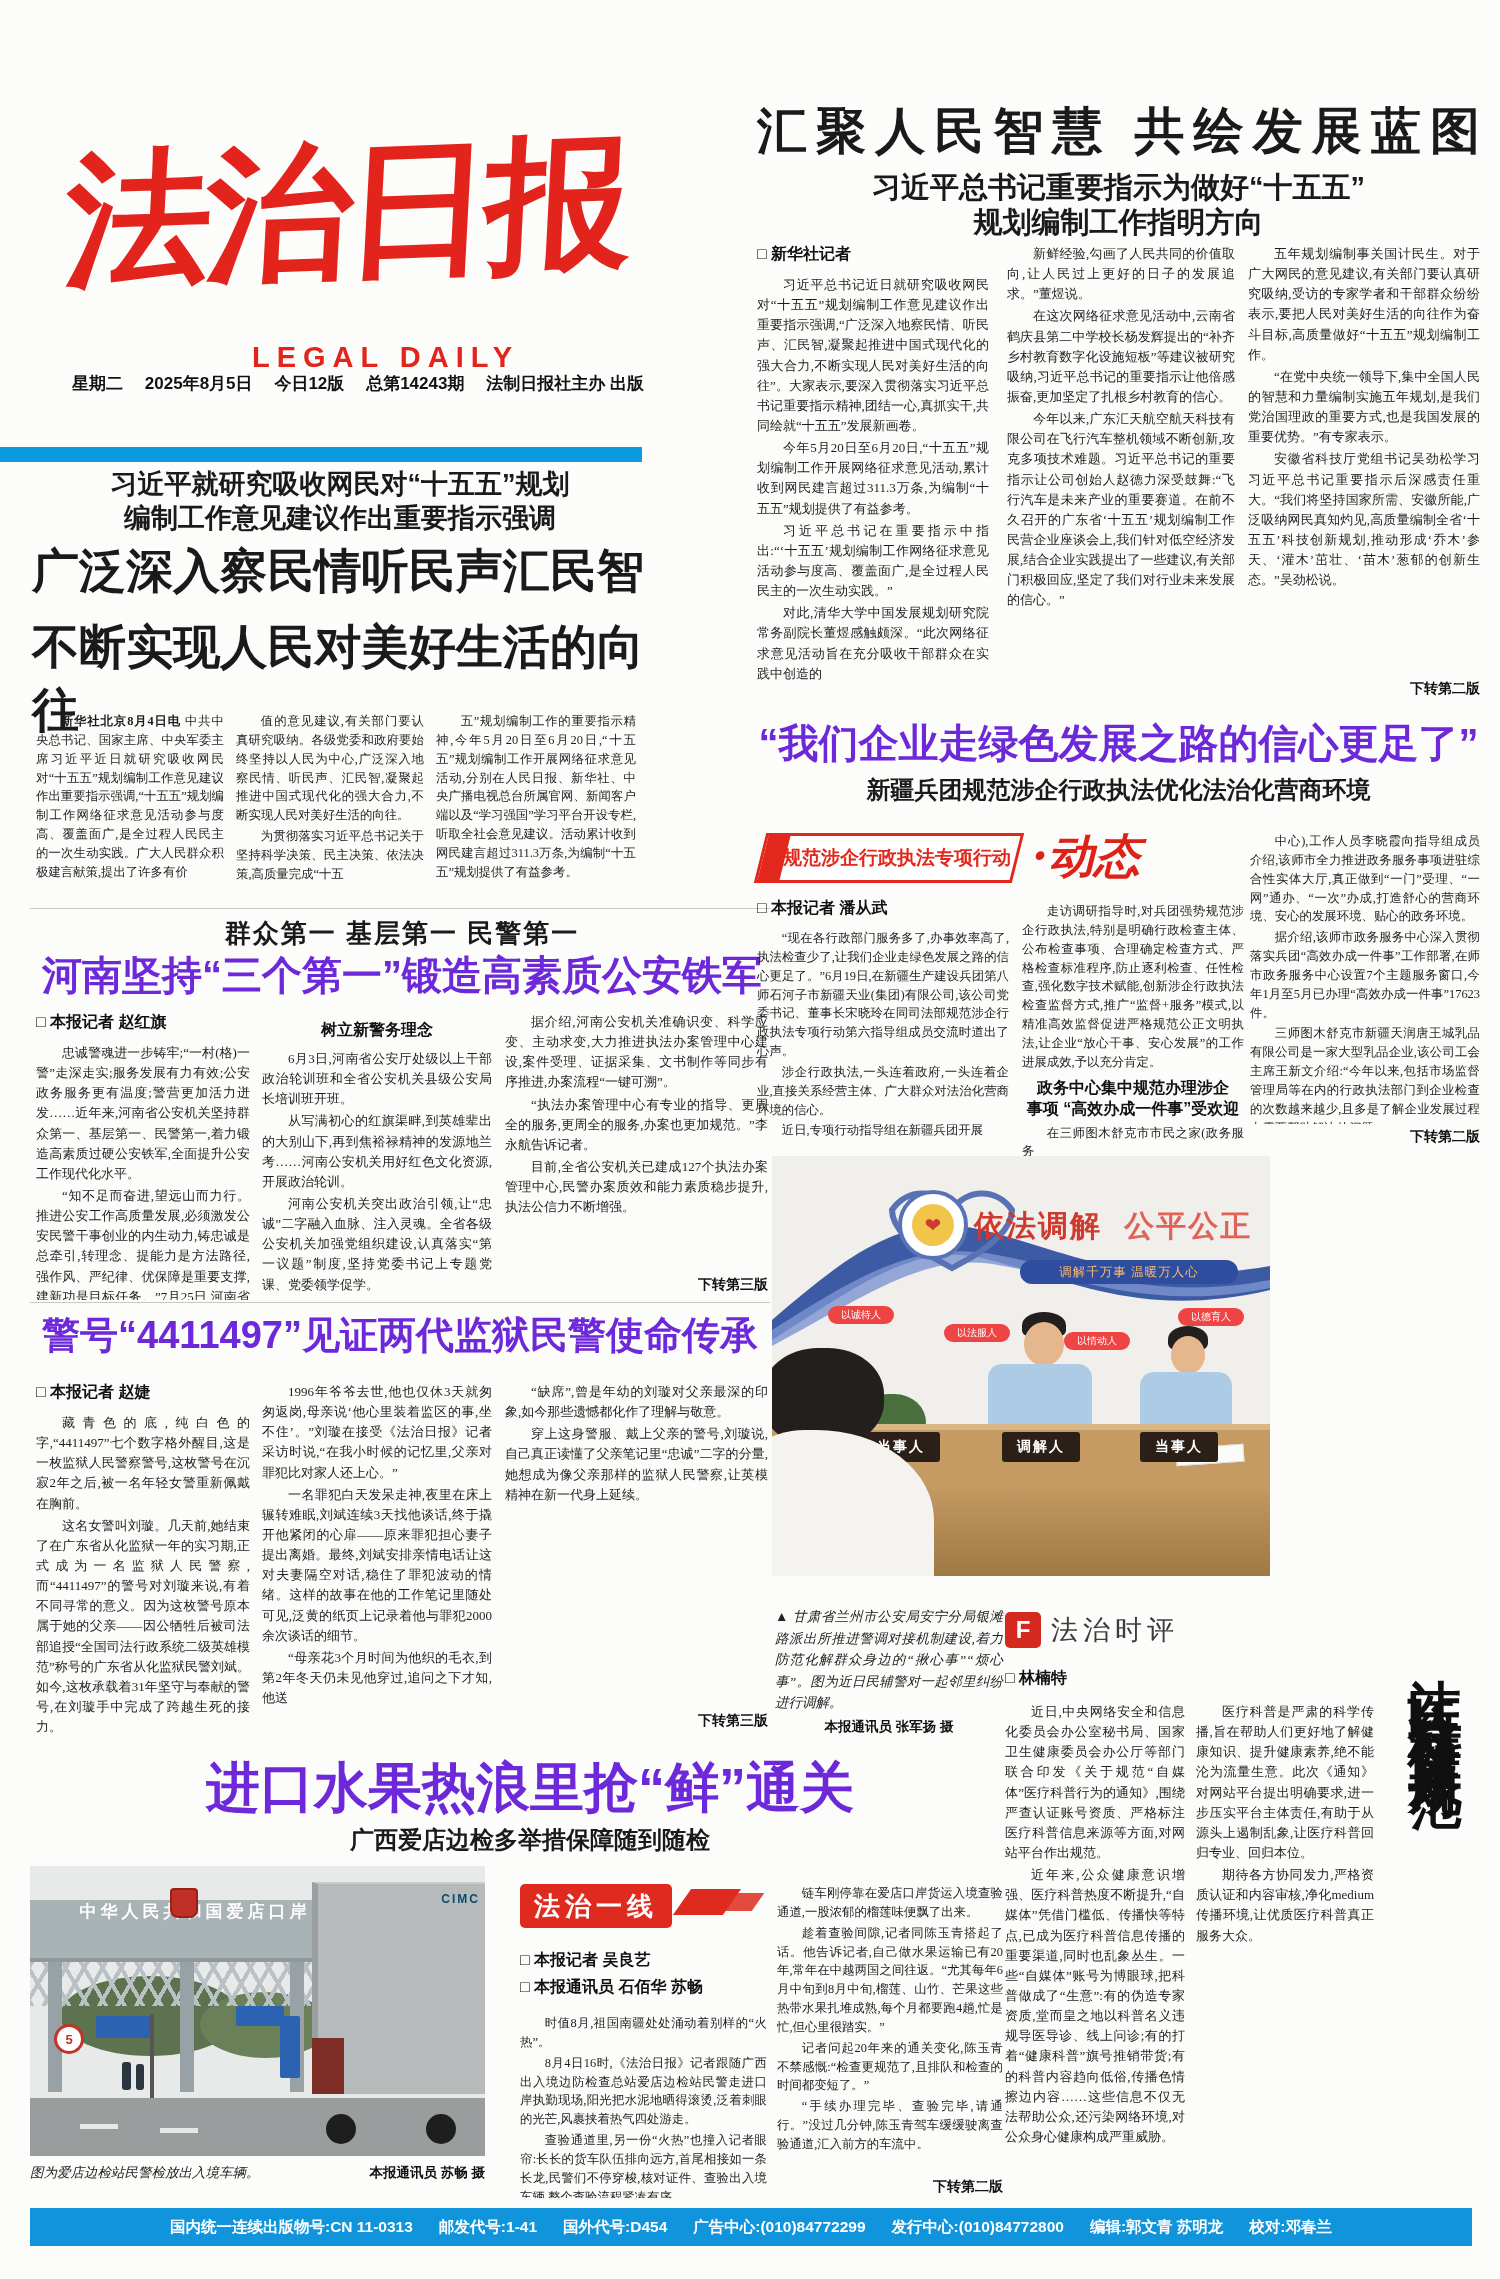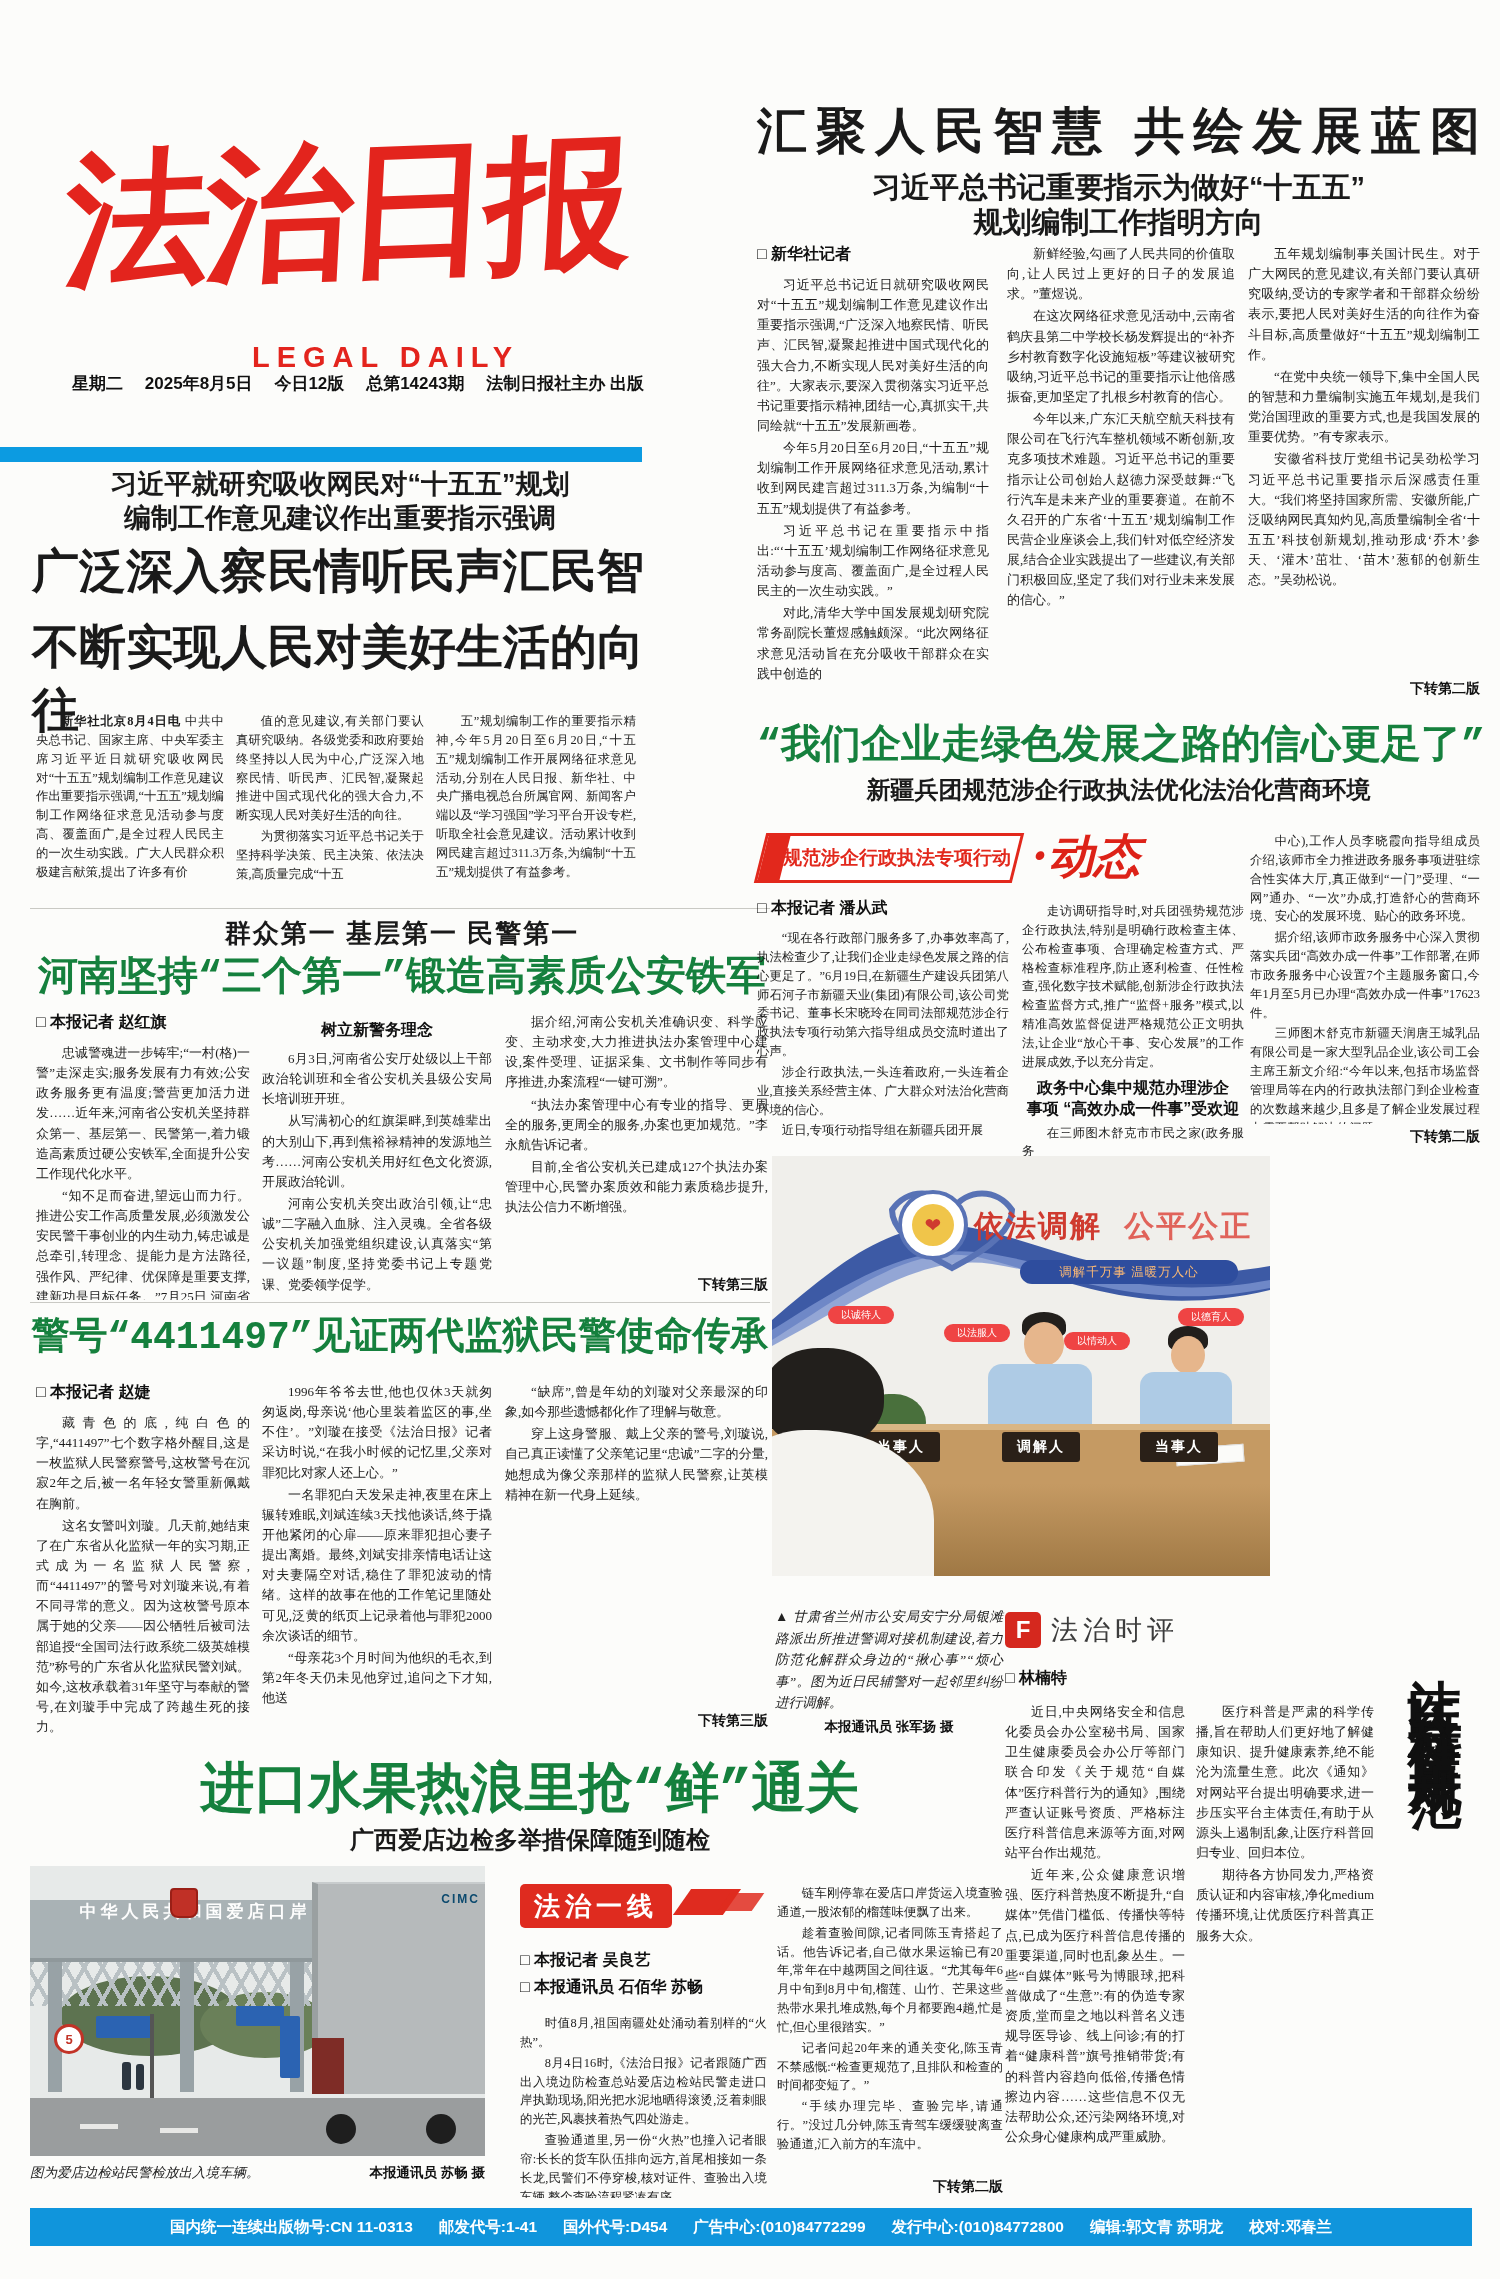--- a/index.html
+++ b/index.html
@@ -6,21 +6,21 @@
   .page{position:relative;width:1500px;height:2279px;background:#fcfcfa;margin:0 auto;
         font-family:"Liberation Serif",serif;color:#1c1c1c;overflow:hidden;}
   .abs{position:absolute;}
   .col{position:absolute;overflow:hidden;}
   .para{margin:0 0 2px 0;text-indent:2em;text-align:justify;font-size:13px;line-height:1.55;color:#1d1d1d;}
   .col-s .para{font-size:12.4px;line-height:1.52;}
   .byline{font-family:"Liberation Sans",sans-serif;font-weight:700;font-size:16px;color:#111;margin:0 0 10px 0;}
   .jump{position:absolute;font-family:"Liberation Sans",sans-serif;font-weight:700;font-size:14px;color:#111;text-align:right;}
   .sub-head{font-family:"Liberation Sans",sans-serif;font-weight:700;font-size:16px;text-align:center;margin:8px 0;color:#111;}
   .h-sans{font-family:"Liberation Sans",sans-serif;font-weight:900;color:#1a1a1a;}
-  .h-serif{font-family:Liberation Mono, monospace;font-weight:900;color:#15803d;}
+  .h-serif{font-family:Liberation Sans, sans-serif;font-weight:900;color:#6d28d9;}
   .rule{position:absolute;height:1px;background:#c9c9c4;}
   
   .logo-cn{position:absolute;left:66px;top:108px;width:590px;font-family:"DejaVu Serif",serif;
            font-weight:900;font-size:146px;line-height:1.4;color:#e3241d;letter-spacing:-6px;
            transform:rotate(-2deg) skewX(-5deg);white-space:nowrap;}
   .logo-en{position:absolute;left:252px;top:341px;font-family:"Liberation Sans",sans-serif;
            font-weight:700;font-size:29px;color:#e3241d;letter-spacing:7px;}
   .mast-row{position:absolute;left:72px;top:372px;width:572px;display:flex;justify-content:space-between;
             font-family:"Liberation Sans",sans-serif;font-weight:700;font-size:17px;color:#111;}
   .blue-bar{position:absolute;left:0;top:447px;width:642px;height:15px;background:#0c9be1;}

